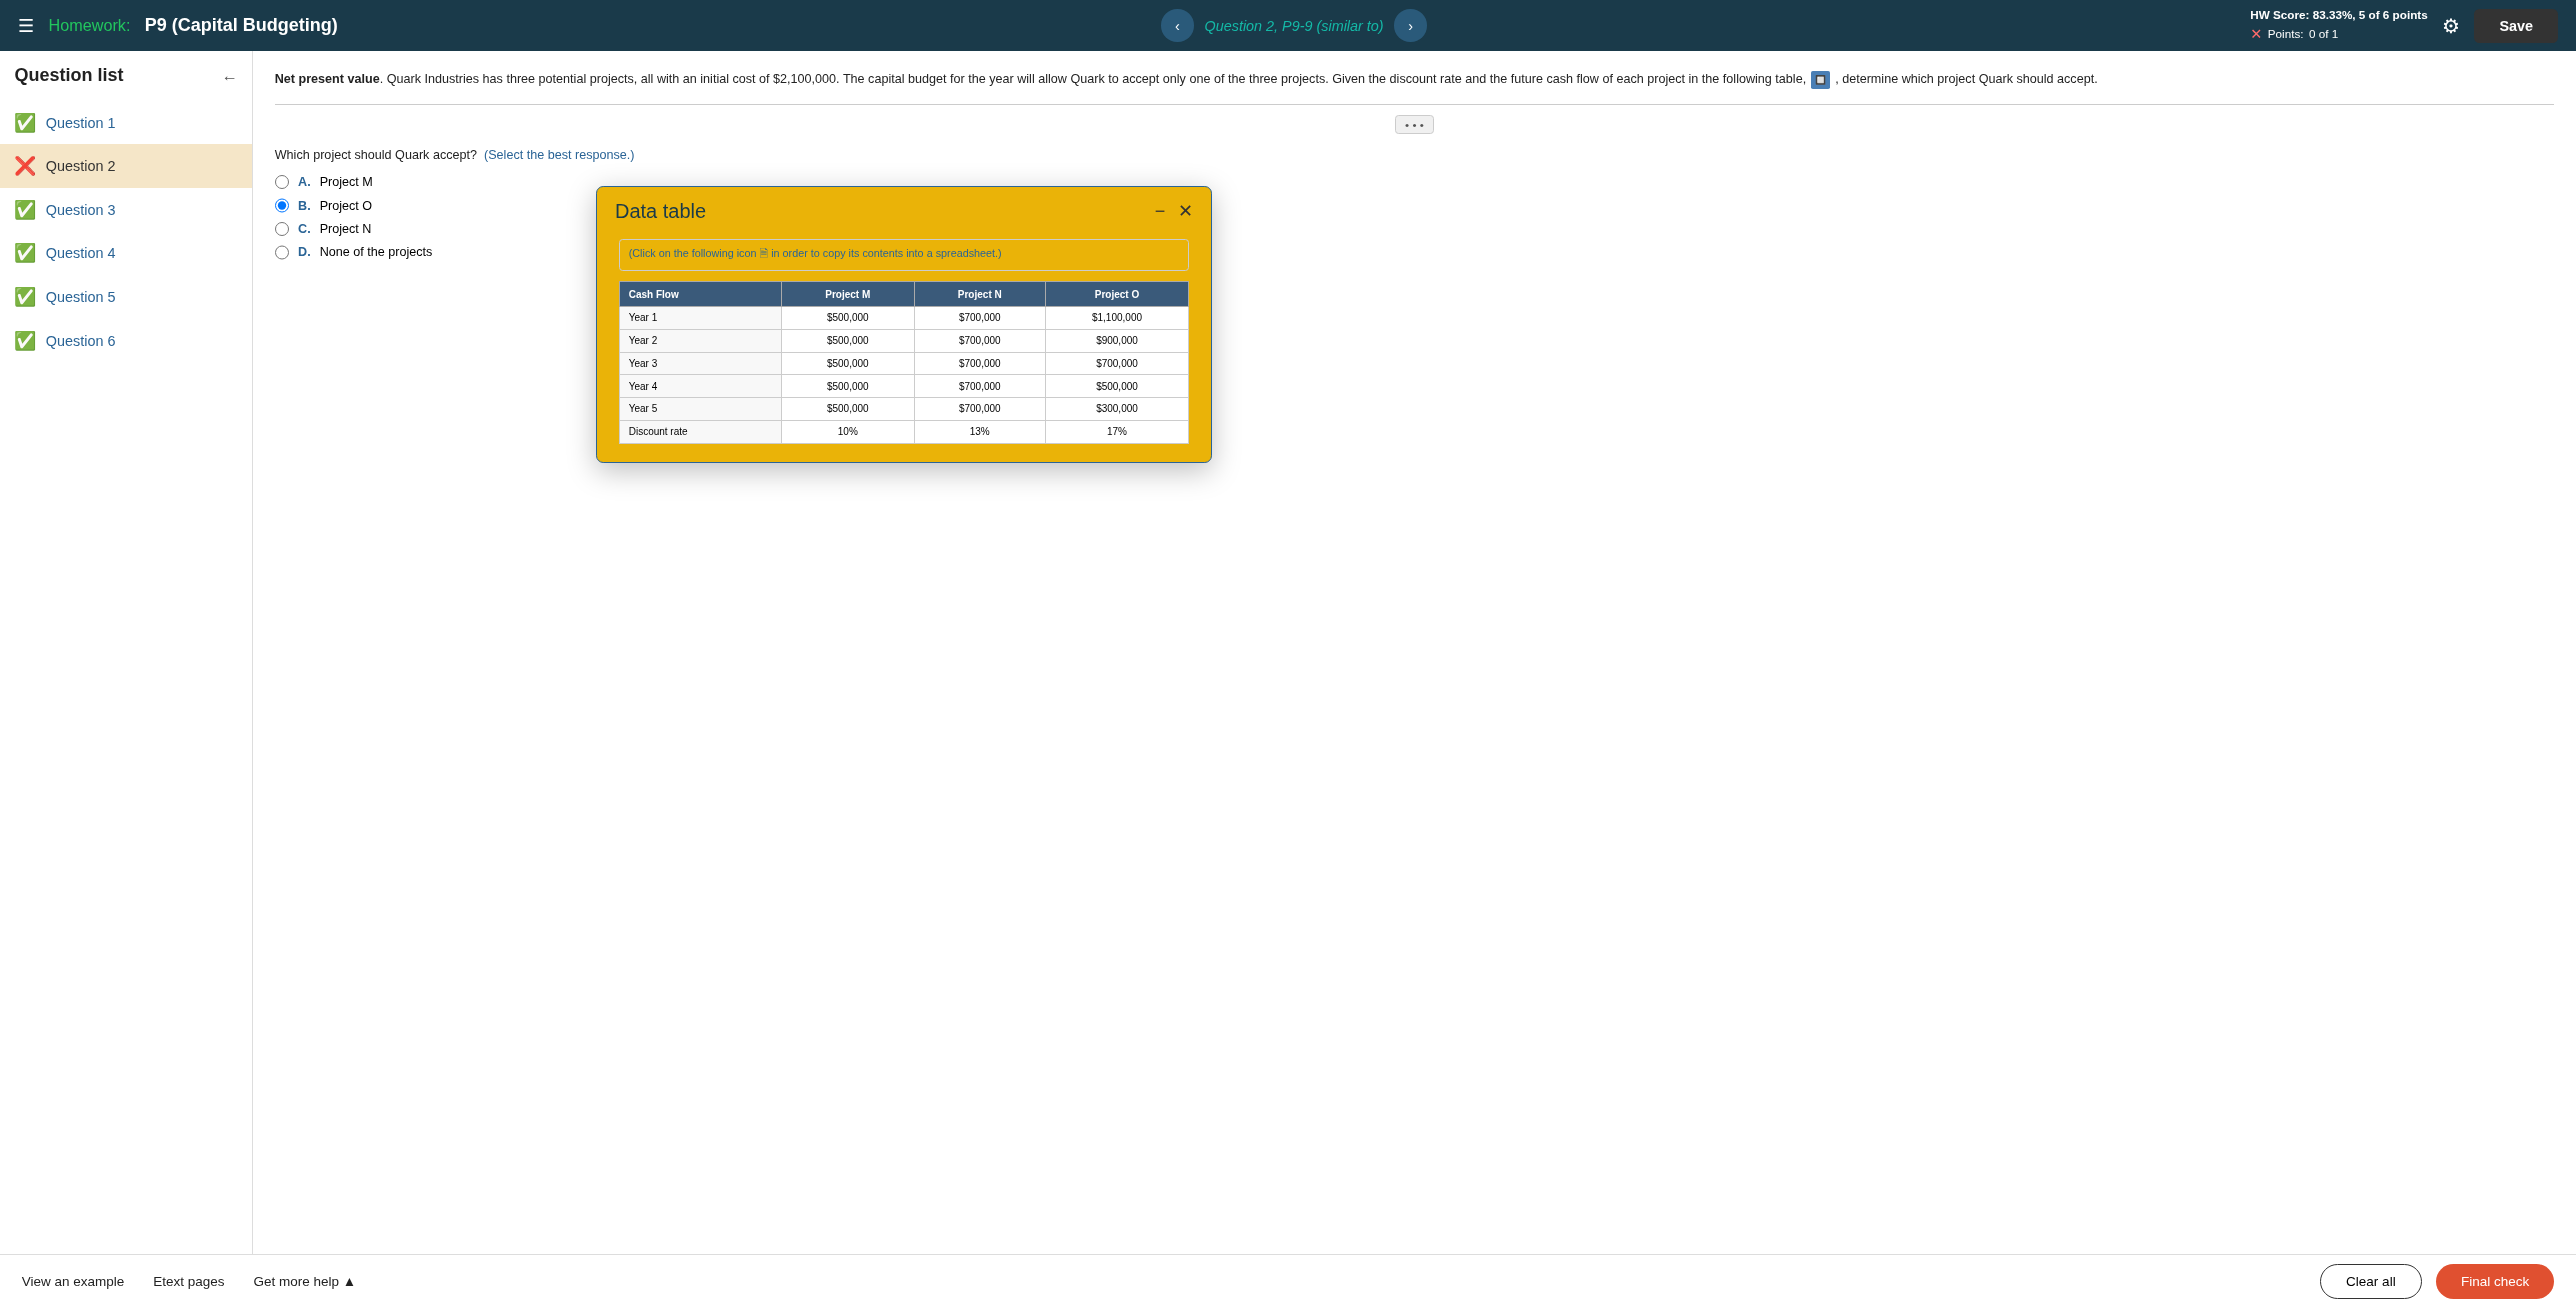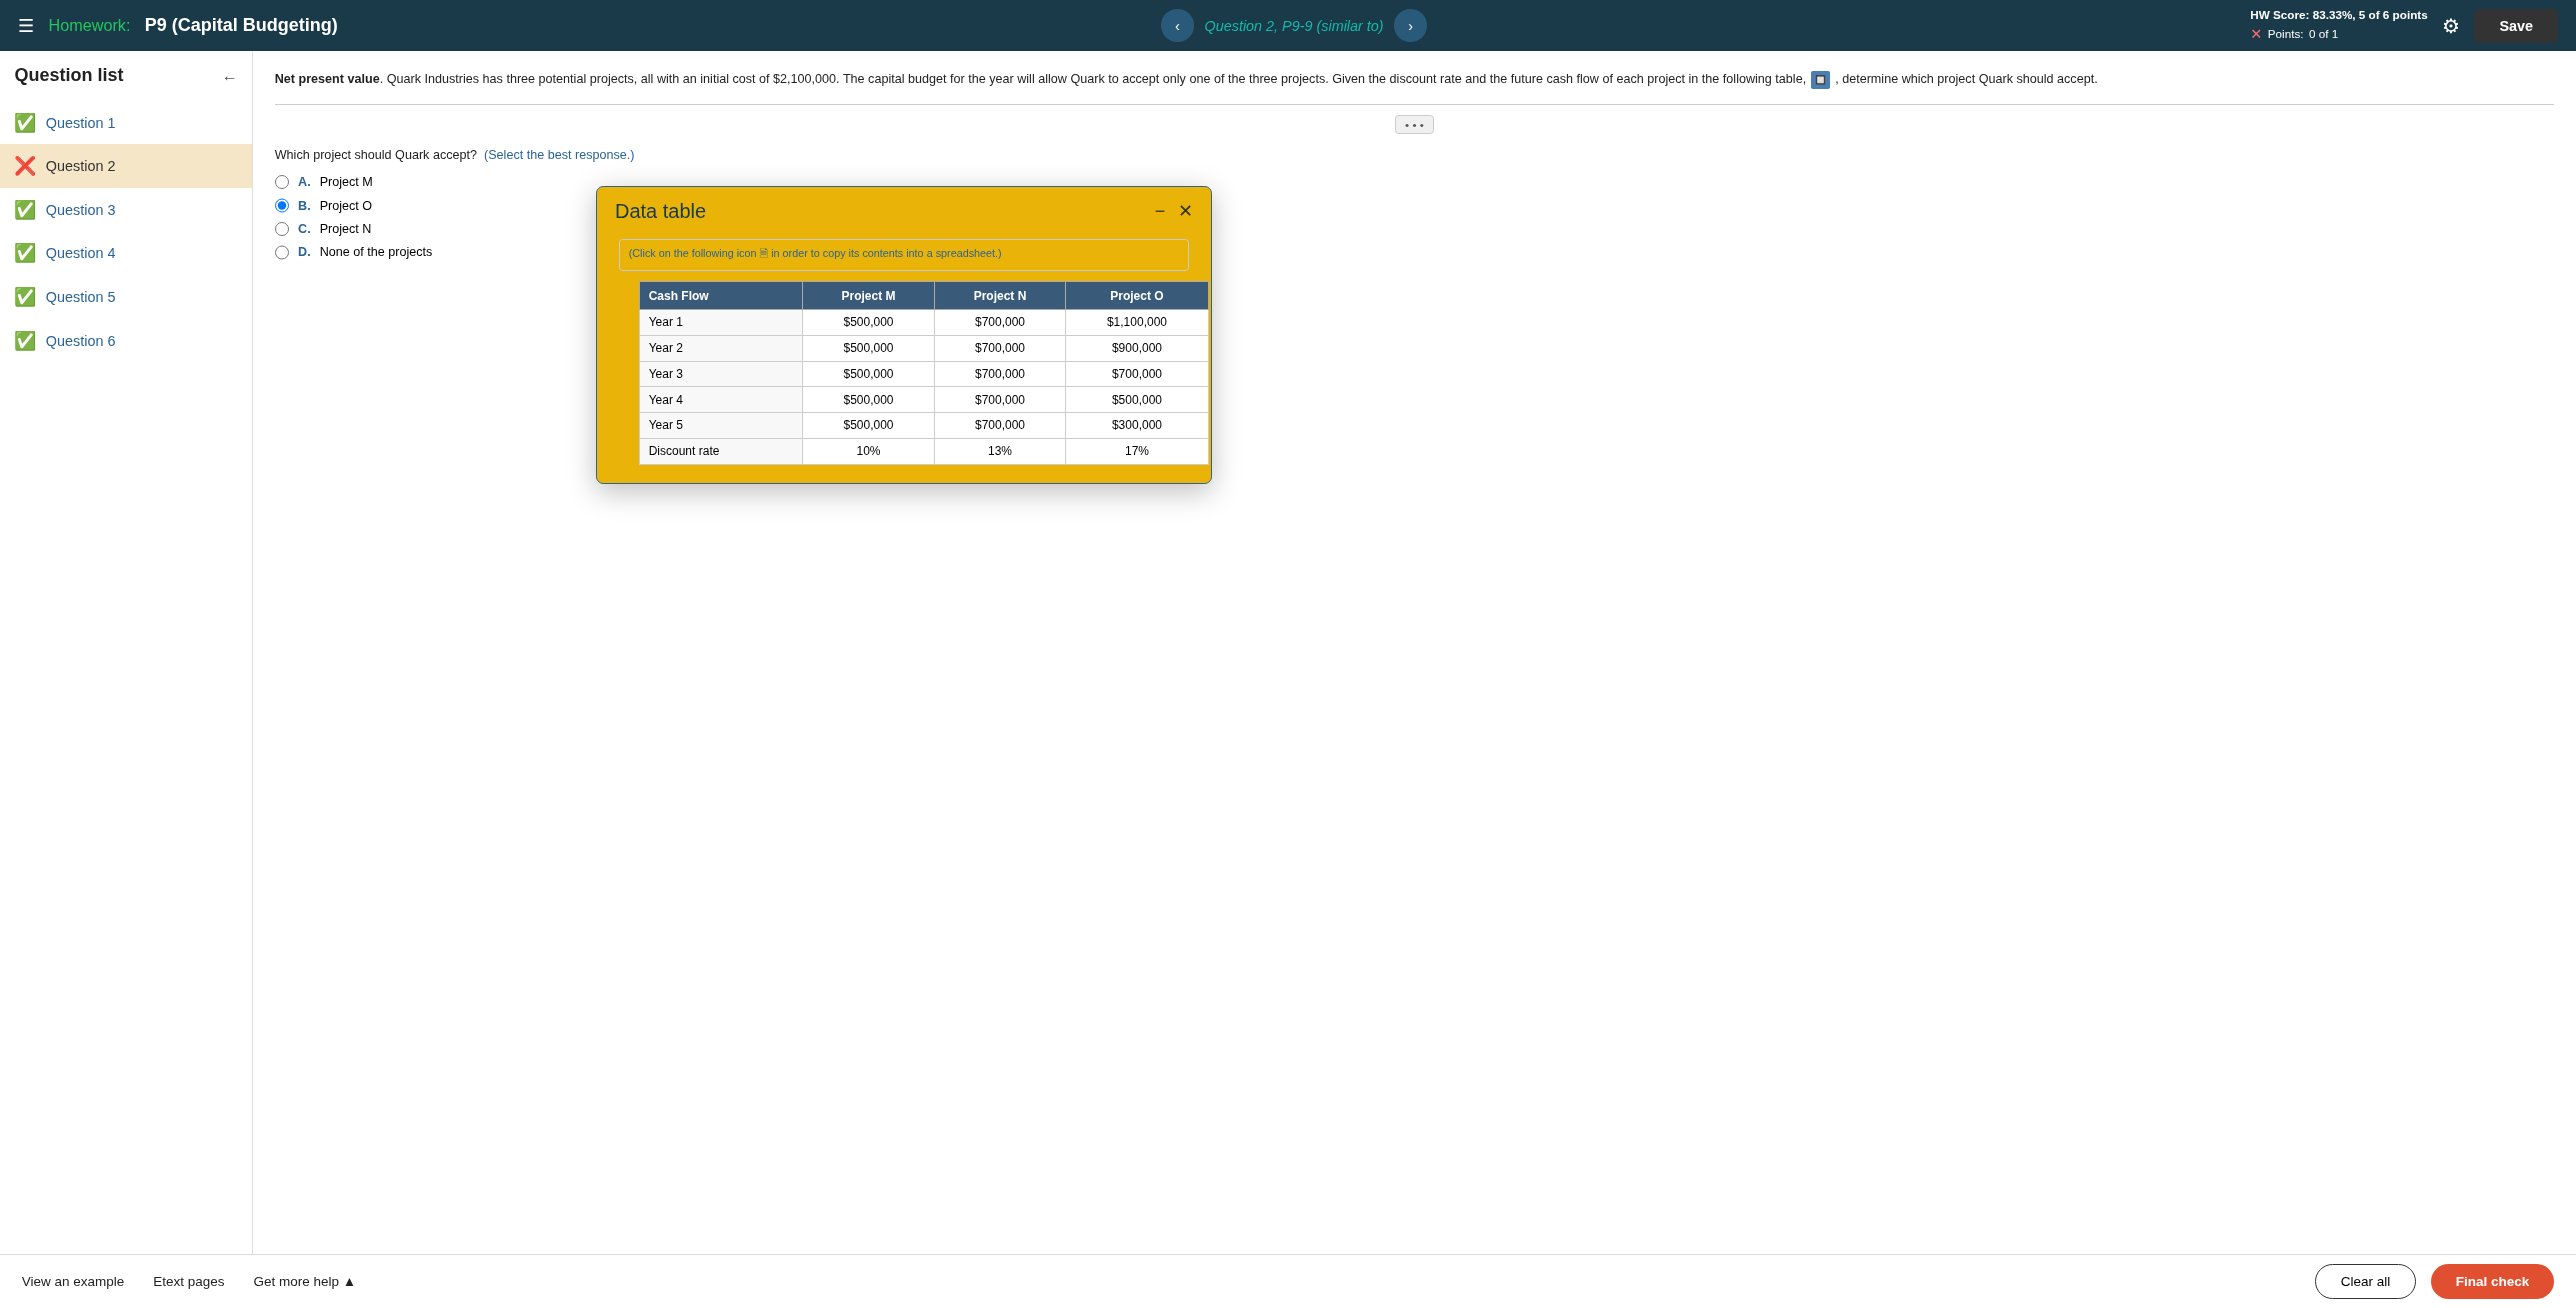--- a/index.html
+++ b/index.html
@@ -161,21 +161,21 @@
     .modal-body { padding: 9px 21.7px 18px; }
     .spreadsheet-note {
       font-size: 10.8px;
       color: #2a6496;
       border: 0.9px solid #ccc;
       padding: 5.4px 9px;
       border-radius: 3.6px;
       margin-bottom: 10.8px;
     }
 
-    .data-table { width: 100%; border-collapse: collapse; font-size: 12px; margin-left: 20px; }
+    .data-table { width: 100%; border-collapse: collapse; font-size: 10px; }
     .data-table th {
       background: #3a5a7a;
       color: white;
       padding: 6.3px 9px;
       text-align: center;
       border: 0.9px solid #aaa;
       font-weight: bold;
     }
     .data-table th.first-col { background: #3a5a7a; text-align: left; }
     .data-table td {
@@ -227,21 +227,21 @@
       font-size: 13.5px;
       cursor: pointer;
     }
     .final-check-btn {
       background: #e05030;
       color: white;
       border: none;
       border-radius: 27px;
       padding: 9px 25px;
       font-size: 13.5px;
-      font-weight: bold;
+      font-weight: normal;
       cursor: pointer;
     }
   </style>
 </head>
 <body>
 
 <nav class="top-nav">
   <span class="nav-hamburger">☰</span>
   <span class="nav-homework-label">Homework:</span>
   <span class="nav-title">P9 (Capital Budgeting)</span>

